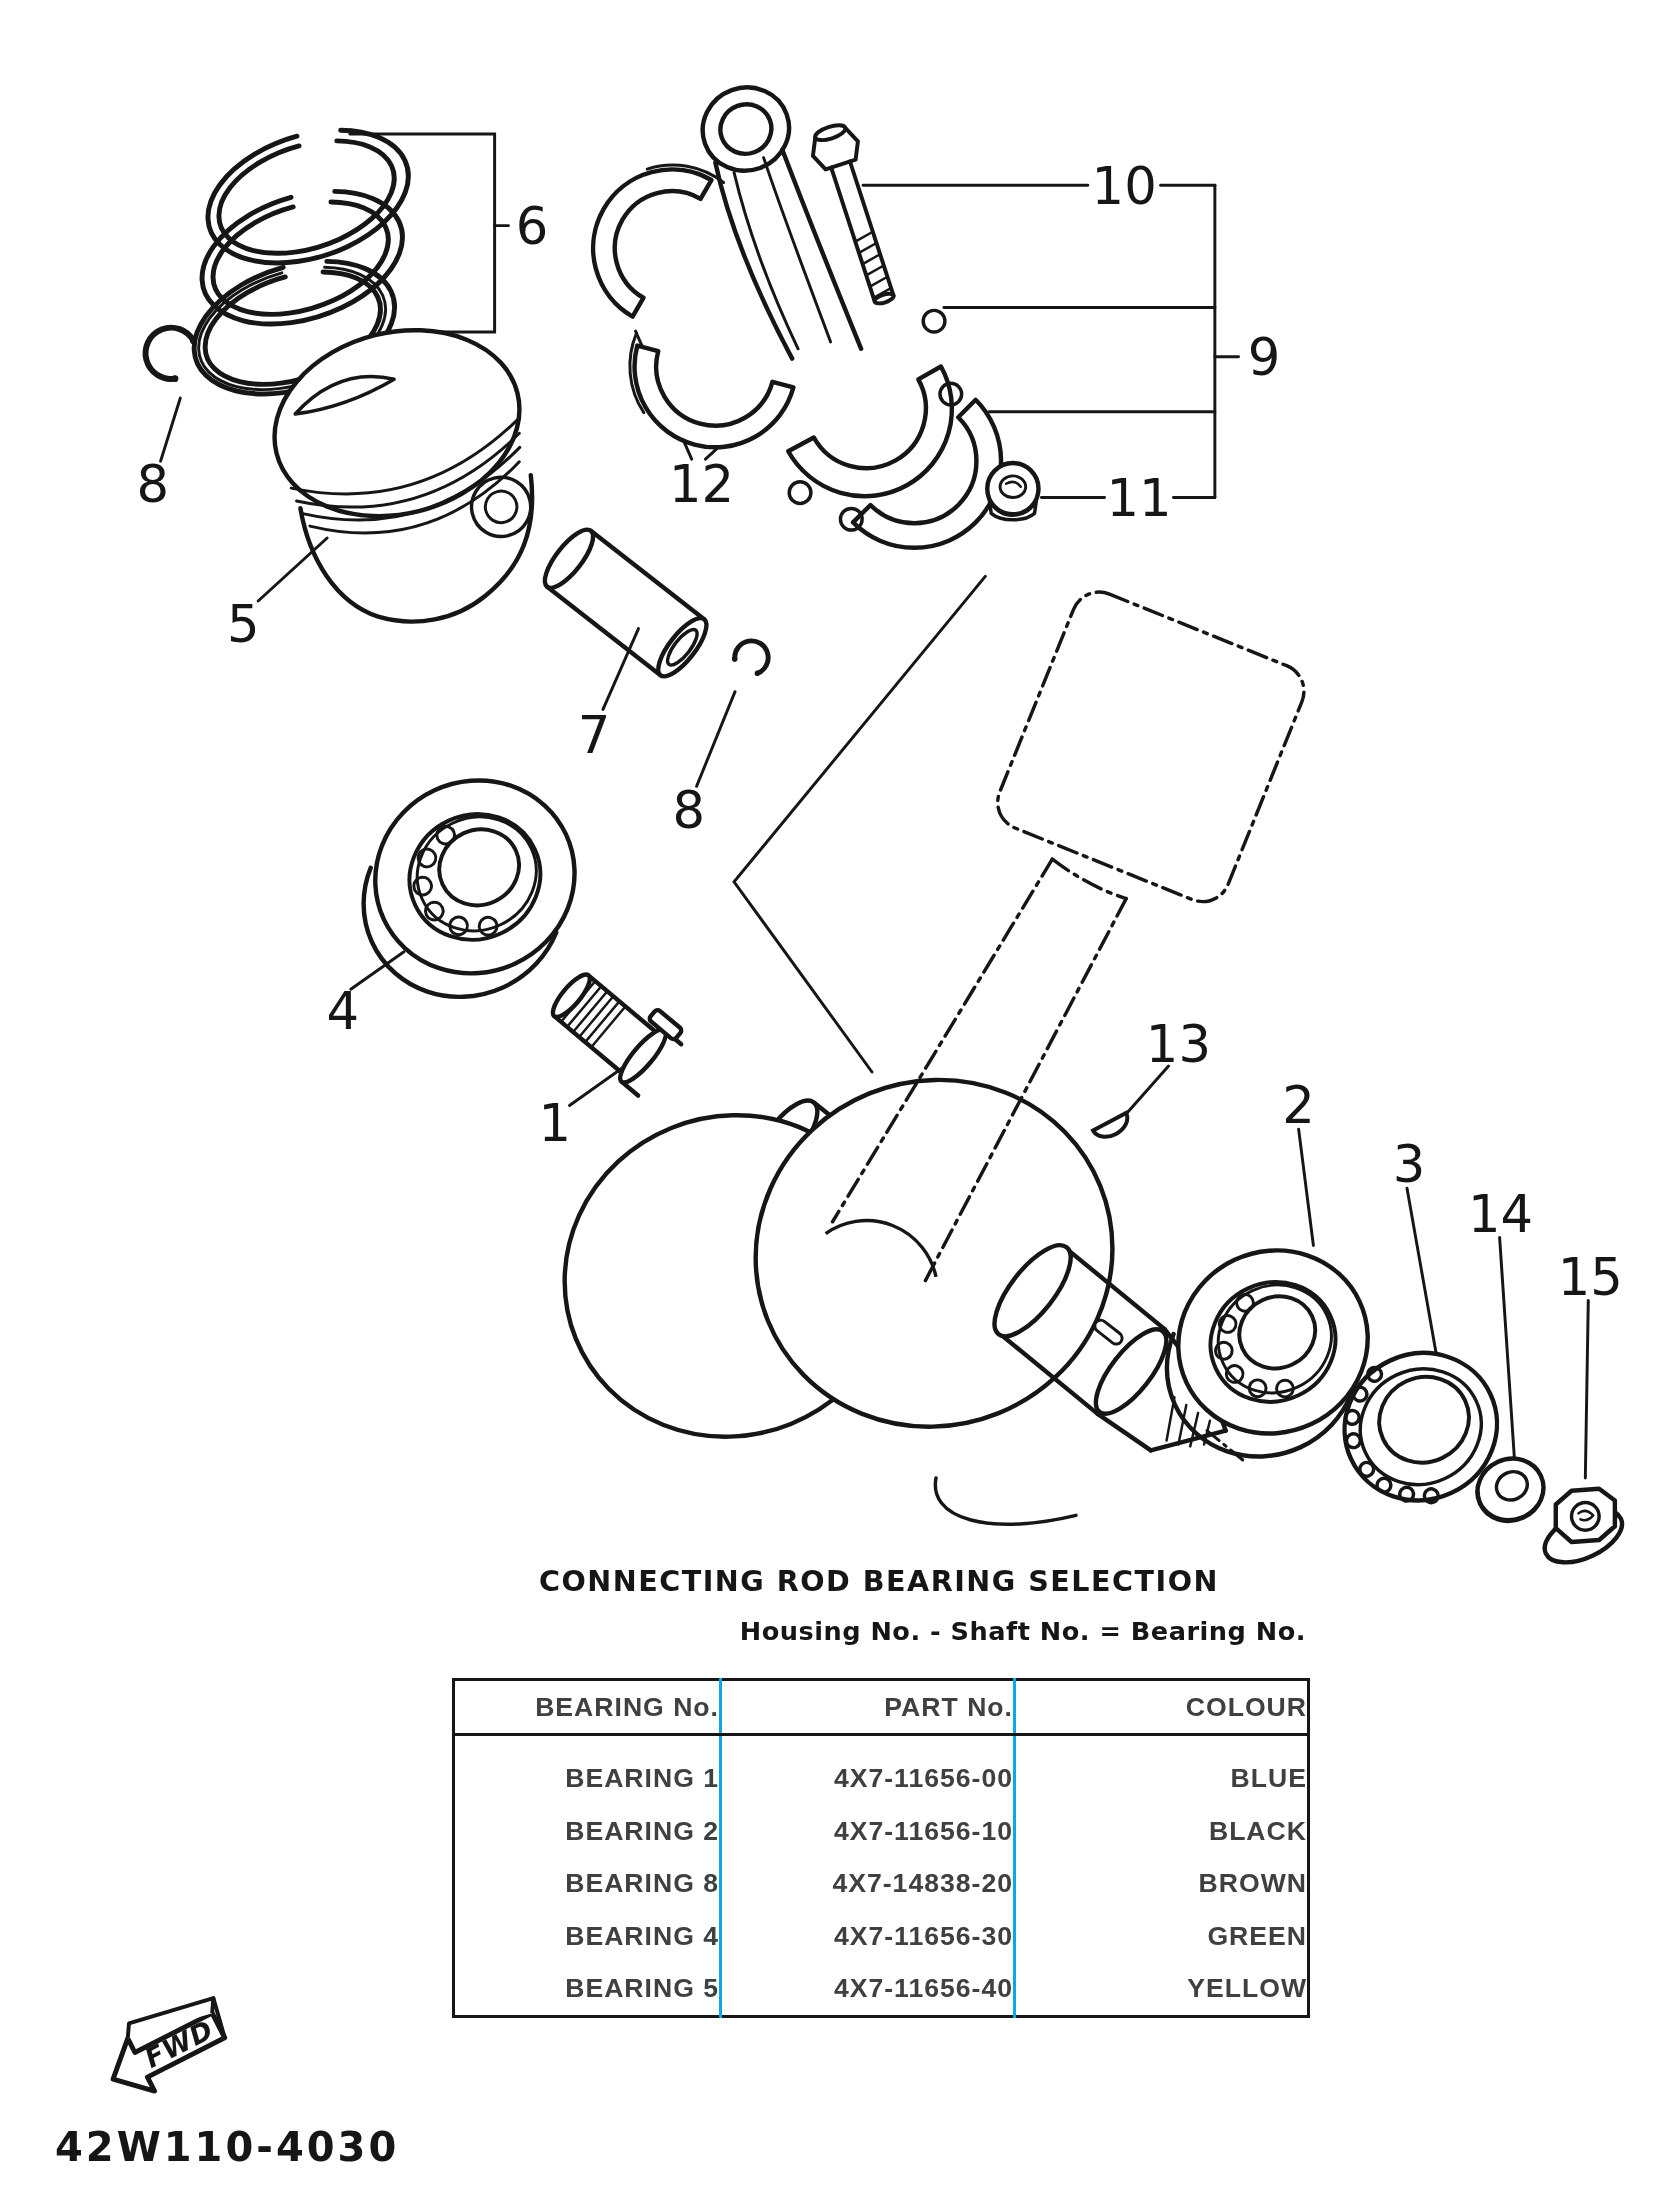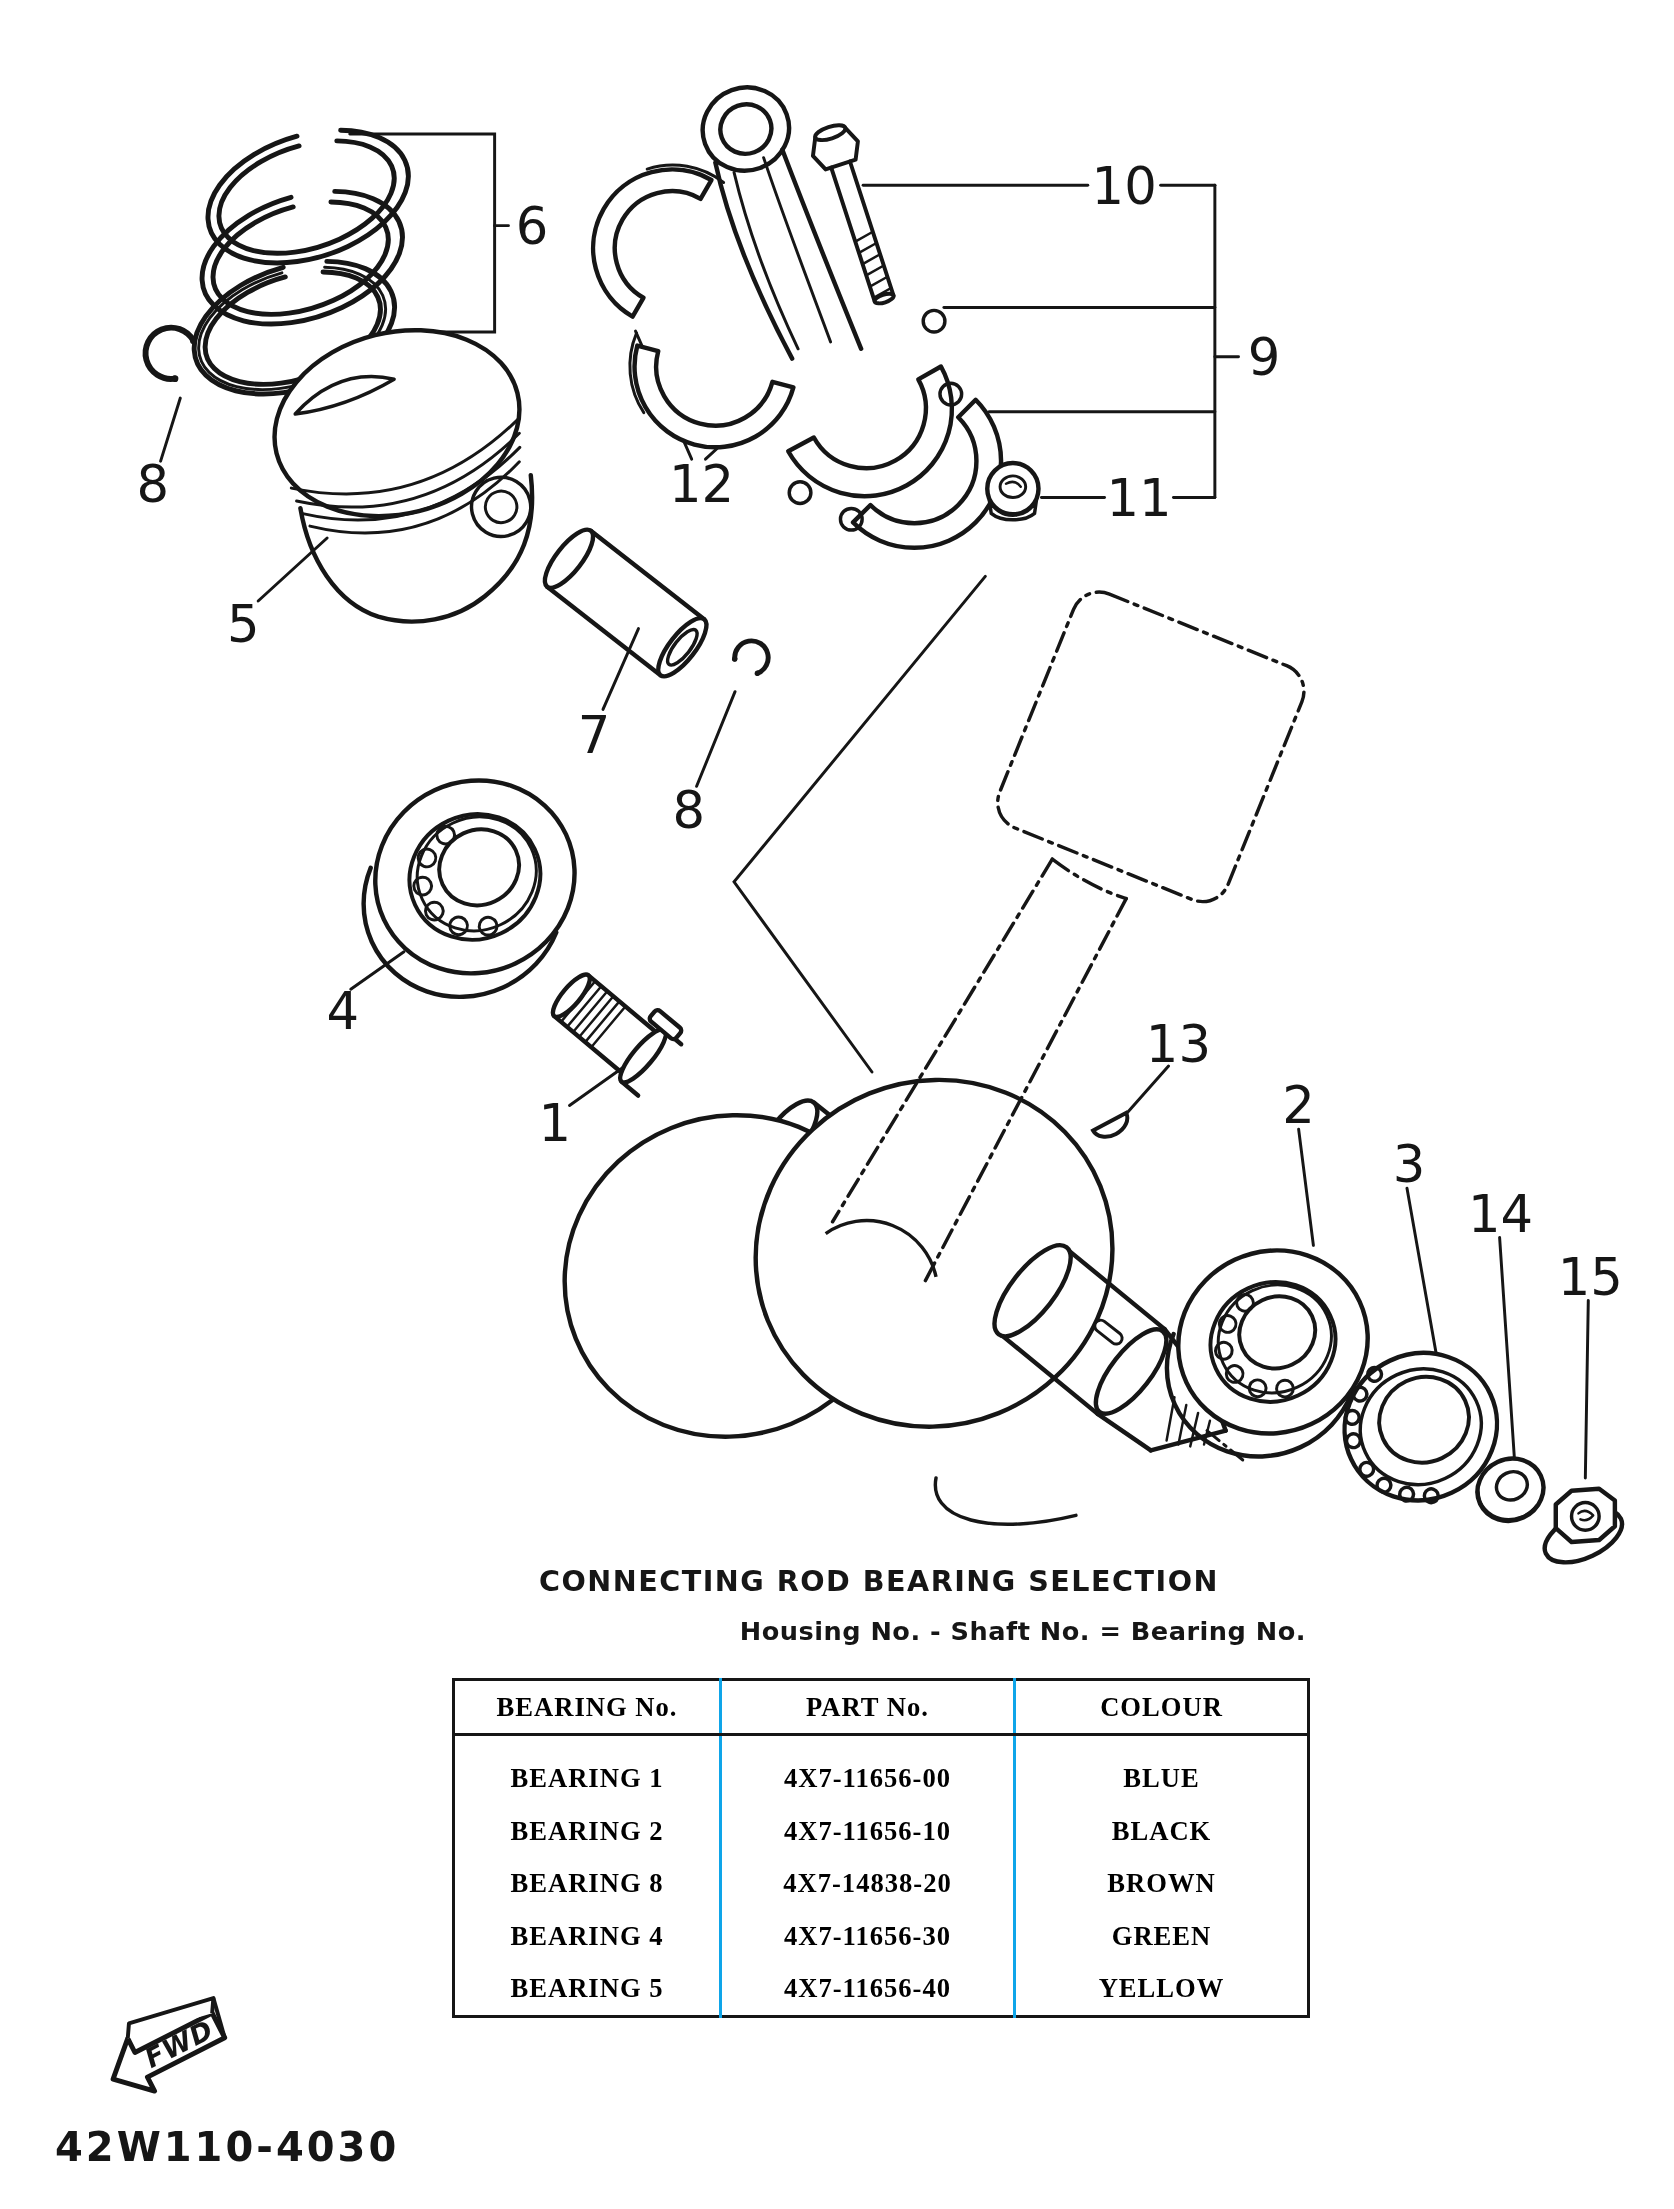--- a/index.html
+++ b/index.html
@@ -6,22 +6,22 @@
   body{width:1675px;height:2210px;font-family:"DejaVu Sans",sans-serif;color:#161616;}
   .page{position:relative;width:1675px;height:2210px;background:#fff;overflow:hidden;}
   svg.art{position:absolute;left:0;top:0;}
   .co{font-family:"DejaVu Sans",sans-serif;font-size:52px;font-weight:400;fill:#161616;}
   .sel-title{position:absolute;left:452px;top:1556px;width:854px;text-align:center;
              font-size:28.6px;font-weight:700;letter-spacing:1.5px;white-space:nowrap;margin-top:8px;}
   .sel-formula{position:absolute;left:452px;top:1616px;width:854px;text-align:right;
              font-size:25.6px;font-weight:600;letter-spacing:0.5px;white-space:nowrap;}
   table.bearing{position:absolute;left:452px;top:1678px;width:854px;height:340px;
              border:3.9px solid #161616;border-collapse:collapse;table-layout:fixed;}
-  .bearing th,.bearing td{font-size:26.6px;font-weight:600;text-align:center;padding:0;
-             font-family:Liberation Serif, serif;color:#000000;}
+  .bearing th,.bearing td{font-size:26.6px;font-weight:600;text-align:right;padding:0;
+             font-family:Liberation Sans, sans-serif;color:#404040;}
   .bearing thead th{height:52px;border-bottom:3px solid #161616;letter-spacing:1px;}
   .bearing th + th,.bearing td + td{border-left:3px solid #0ea5e9;}
   .bearing tbody td{height:51px;vertical-align:middle;letter-spacing:1px;}
   .bearing tbody tr.first td{padding-top:16px;}
   .code{position:absolute;left:55px;top:2124px;font-size:40px;font-weight:700;letter-spacing:3px;}
 </style>
 </head>
 <body>
 
 <div class="page">

